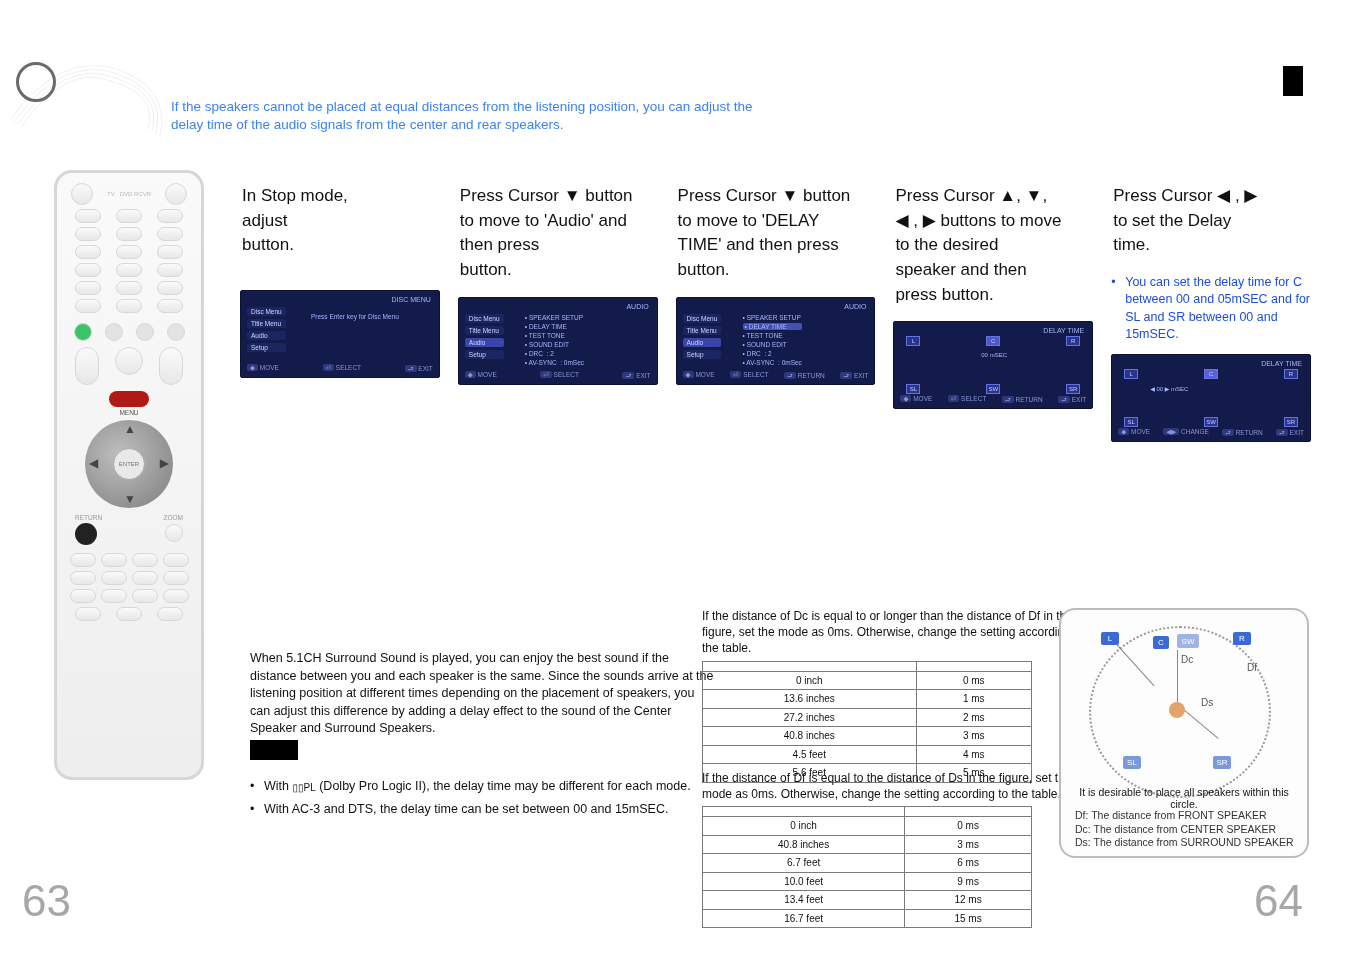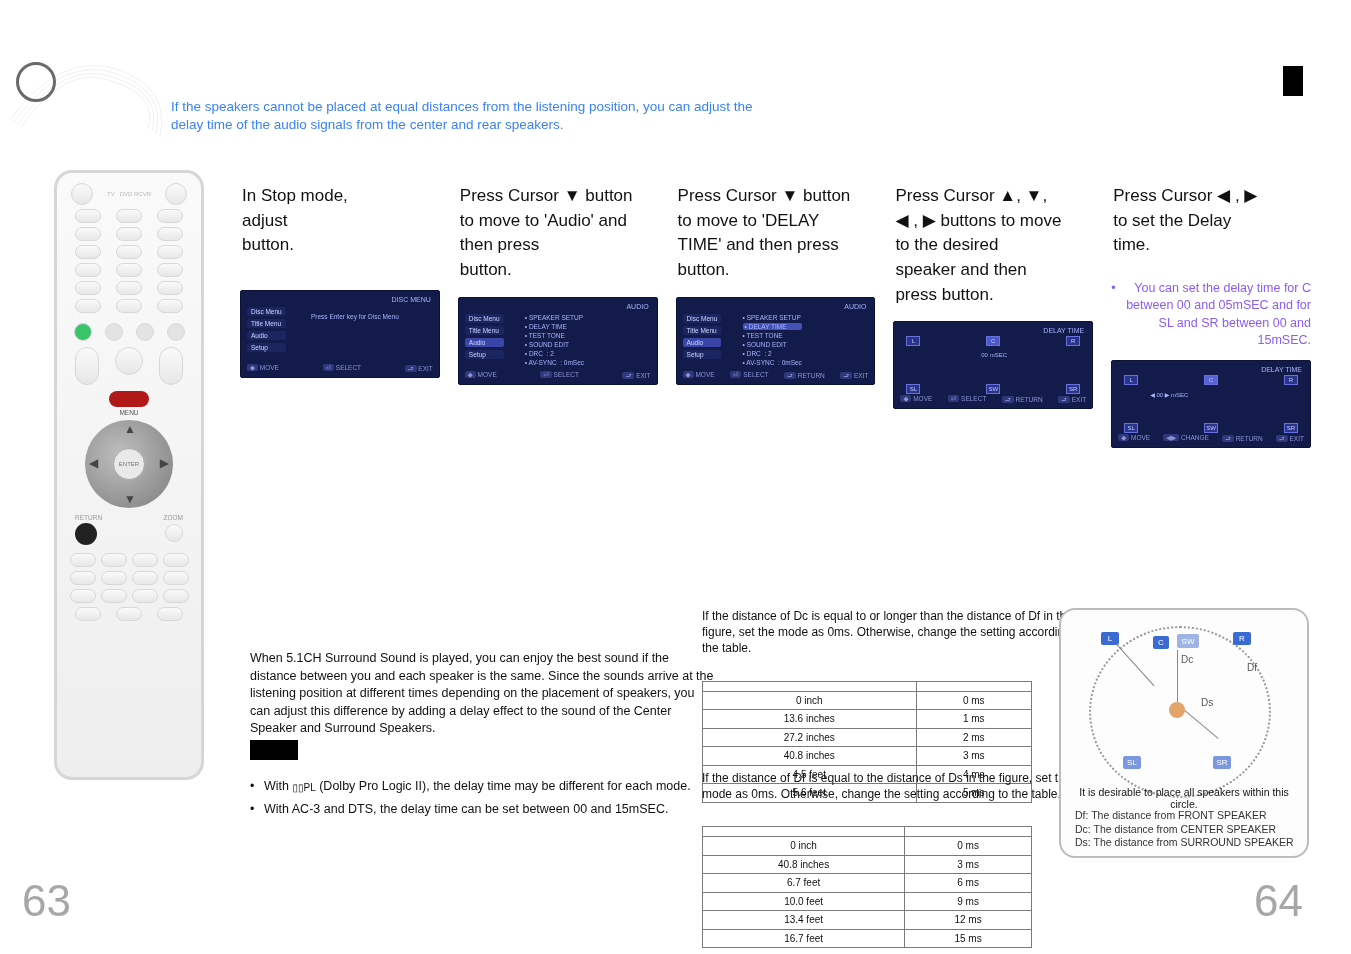--- a/index.html
+++ b/index.html
@@ -109,21 +109,21 @@
   .osd .leftcol{position:absolute;left:6px;top:16px;display:flex;flex-direction:column;gap:3px;}
   .osd .leftcol .item{background:#1b2560;border-radius:2px;padding:1px 4px;font-size:6.5px;color:#cfd6ff;}
   .osd .rightcol{position:absolute;left:66px;top:16px;display:flex;flex-direction:column;gap:2px;font-size:6.5px;color:#a8b5ff;}
   .osd .bottom{position:absolute;bottom:2px;left:6px;right:6px;display:flex;justify-content:space-between;font-size:6.5px;color:#8b96d8;}
   .osd .chip{background:#2e387a;border-radius:2px;padding:0 3px;}
   .osd .speaker-layout{
     position:absolute; inset:14px 8px 14px 8px;
   }
   .sp-box{position:absolute;width:14px;height:10px;background:#2a348b;border:1px solid #6572e0;color:#c4ccff;font-size:6px;display:flex;align-items:center;justify-content:center;}
   .step5-note {
-    font-size: 12.5px; line-height:1.4; color:#8b5cf6; margin-top:8px;text-align:right;
+    font-size: 12.5px; line-height:1.4; color:#1d4ed8; margin-top:2px;
   }
   .paragraph {
     position:absolute; left:250px; top:650px; width:465px;
     font-size:12.5px; line-height:1.4; color:#111;
   }
   .note-badge {
     position:absolute; left:250px; top:740px; width:48px; height:20px;
     background:#000;
   }
   .bullets {
@@ -131,21 +131,21 @@
     font-size:12.5px; line-height:1.85; color:#111;
   }
   .bullets li{list-style:none;position:relative;padding-left:14px;}
   .bullets li::before{content:"•";position:absolute;left:0;top:0;}
   .dpl-box{display:inline-block;vertical-align:-1px;font-size:10px;letter-spacing:0px;}
   .center-block {
     position:absolute; left:702px; top:608px; width:390px;
     font-size:12px; line-height:1.35; color:#111;
   }
   .tbl {
-    margin-top:24px; width:330px; border-collapse:collapse; font-size:10px;
+    margin-top:4px; width:330px; border-collapse:collapse; font-size:10px;
   }
   .tbl th, .tbl td { border:1px solid #7a7a7a; padding:2px 6px; text-align:center;}
   .tbl th{background:#eaeaea;font-weight:normal;color:#555;visibility:hidden;height:10px;}
   .rear-block {
     position:absolute; left:702px; top:770px; width:390px;
     font-size:12px; line-height:1.35; color:#111;
   }
   .diagram-box {
     position:absolute; right:42px; top:608px; width:250px; height:250px;
     border:2px solid #bcbcbc; border-radius:16px; background:#fdfdfd;

